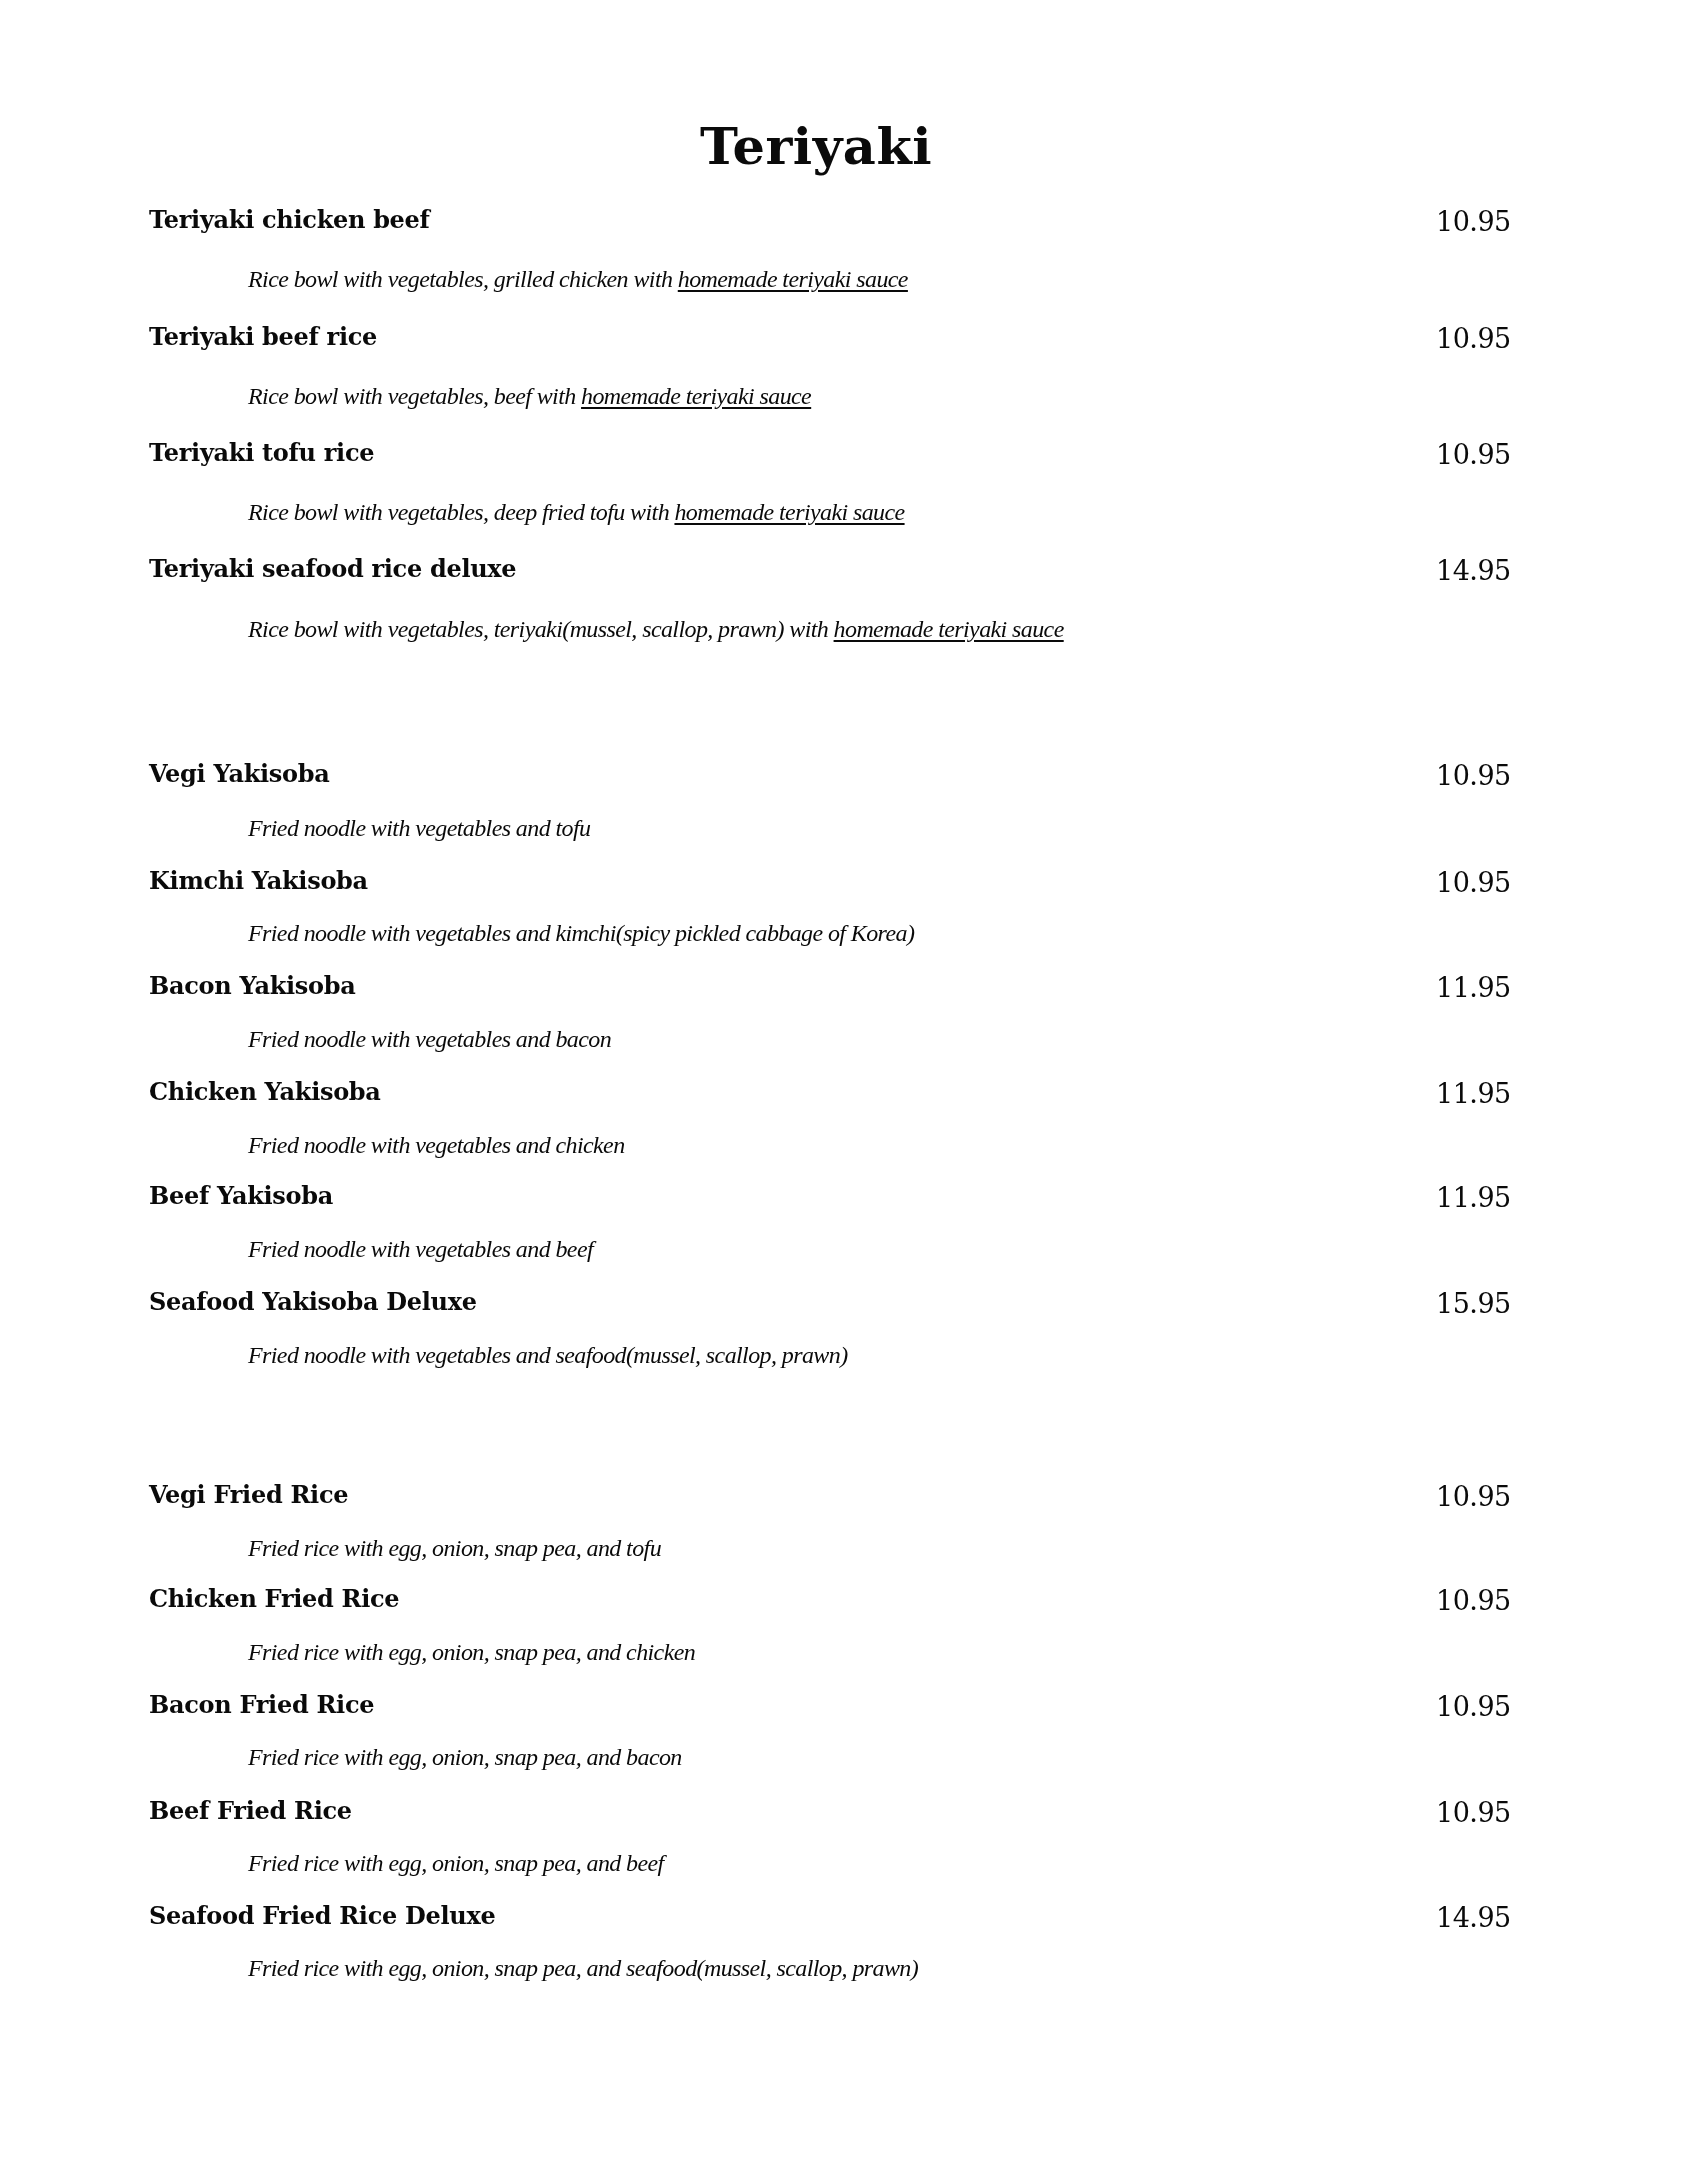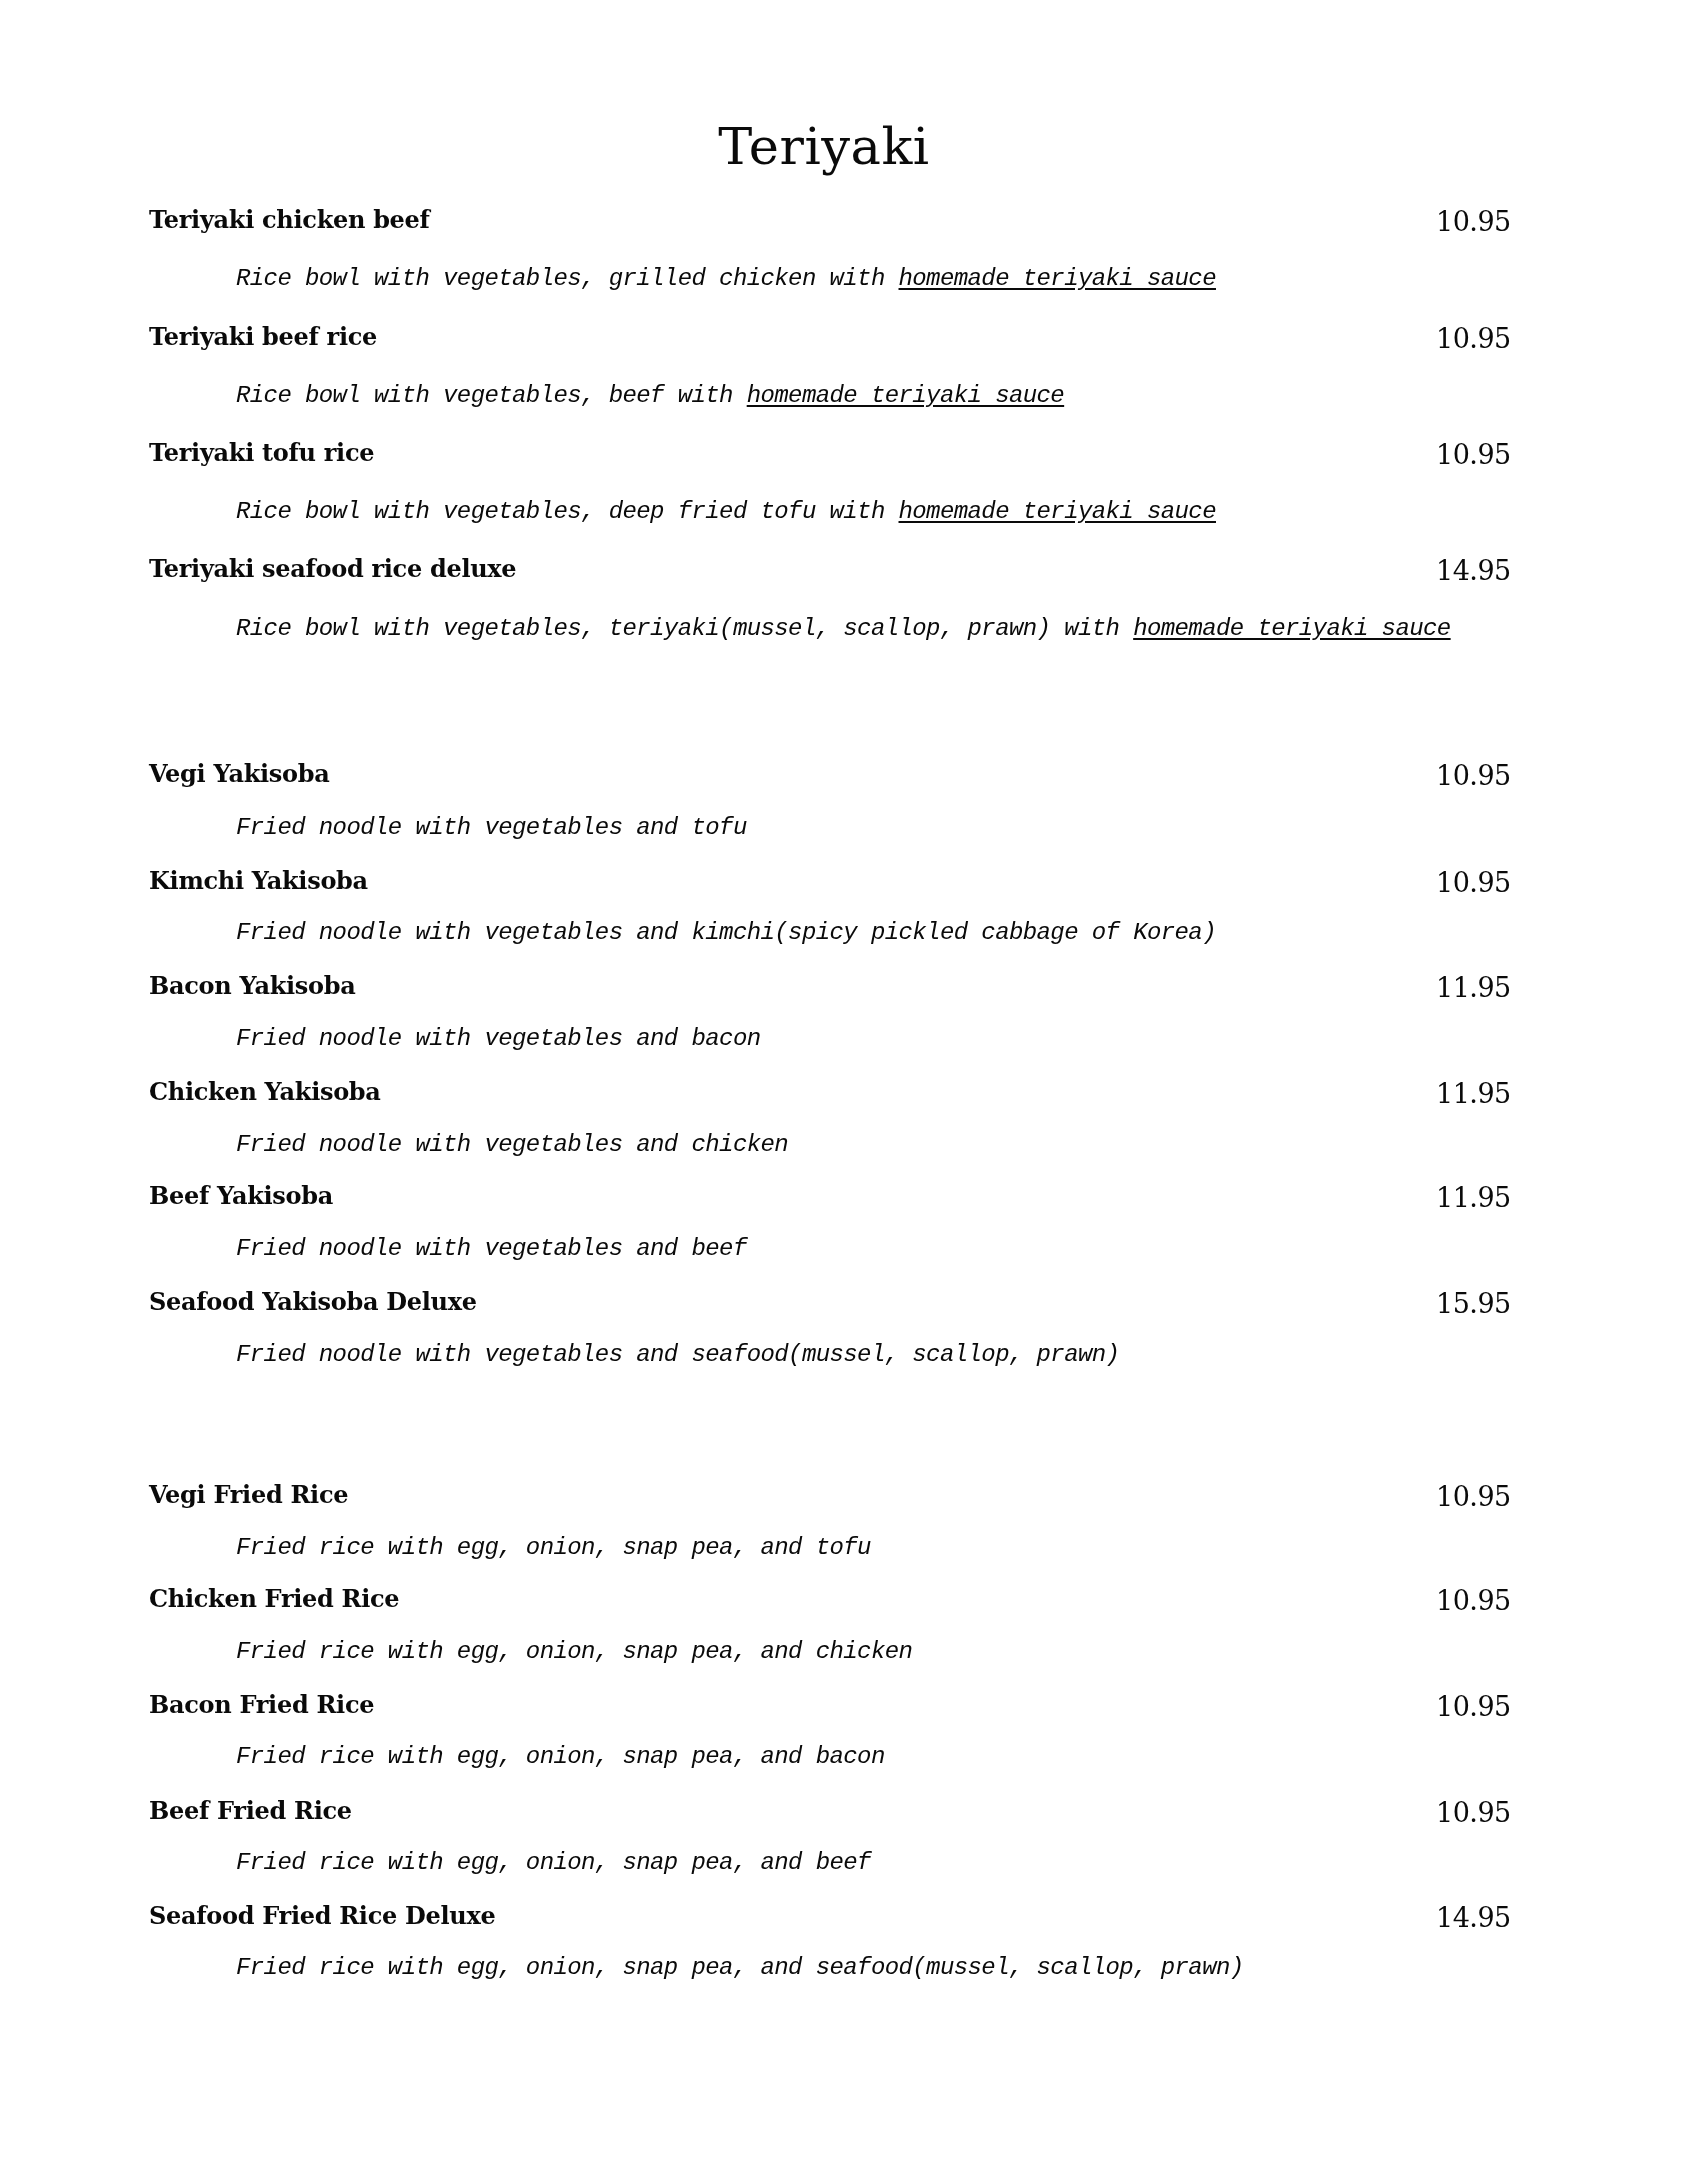--- a/index.html
+++ b/index.html
@@ -1,35 +1,35 @@
 <!DOCTYPE html>
 <html><head>
 <meta charset="utf-8">
 <style>
   html, body { margin: 0; padding: 0; background: #ffffff; }
   body { width: 1683px; height: 2178px; position: relative; overflow: hidden; color: #0a0a0a; }
   .page { position: absolute; left: 0; top: 0; width: 1683px; height: 2178px; }
   .sec-title {
-    position: absolute; left: 16px; width: 1616px; text-align: center;
-    font-family: "DejaVu Serif", serif; font-weight: normal; font-size: 51px;
+    position: absolute; left: 8px; width: 1616px; text-align: center;
+    font-family: "DejaVu Serif", serif; font-weight: bold; font-size: 51px;
     line-height: 59px; margin: 0; letter-spacing: 0.5px;
   }
   .item-name {
     position: absolute; left: 149px;
     font-family: "DejaVu Serif", serif; font-weight: bold; font-size: 24px;
     line-height: 30px; white-space: nowrap; letter-spacing: -0.3px;
   }
   .item-price {
     position: absolute; left: 1436px;
     font-family: "DejaVu Serif", serif; font-size: 27px; line-height: 30px;
     white-space: nowrap; letter-spacing: -0.5px;
   }
   .item-desc {
-    position: absolute; left: 236px;
-    font-family: Liberation Mono, monospace; font-style: italic; font-size: 24px;
+    position: absolute; left: 248px;
+    font-family: Liberation Serif, serif; font-style: italic; font-size: 24px;
     line-height: 30px; white-space: nowrap; letter-spacing: -0.6px;
   }
   .item-desc .link { text-decoration: underline; text-underline-offset: 3px; }
 </style>
 </head>
 <body>
 
 <div class="page">
 
   <h1 class="sec-title" style="top:117px">Teriyaki</h1>

